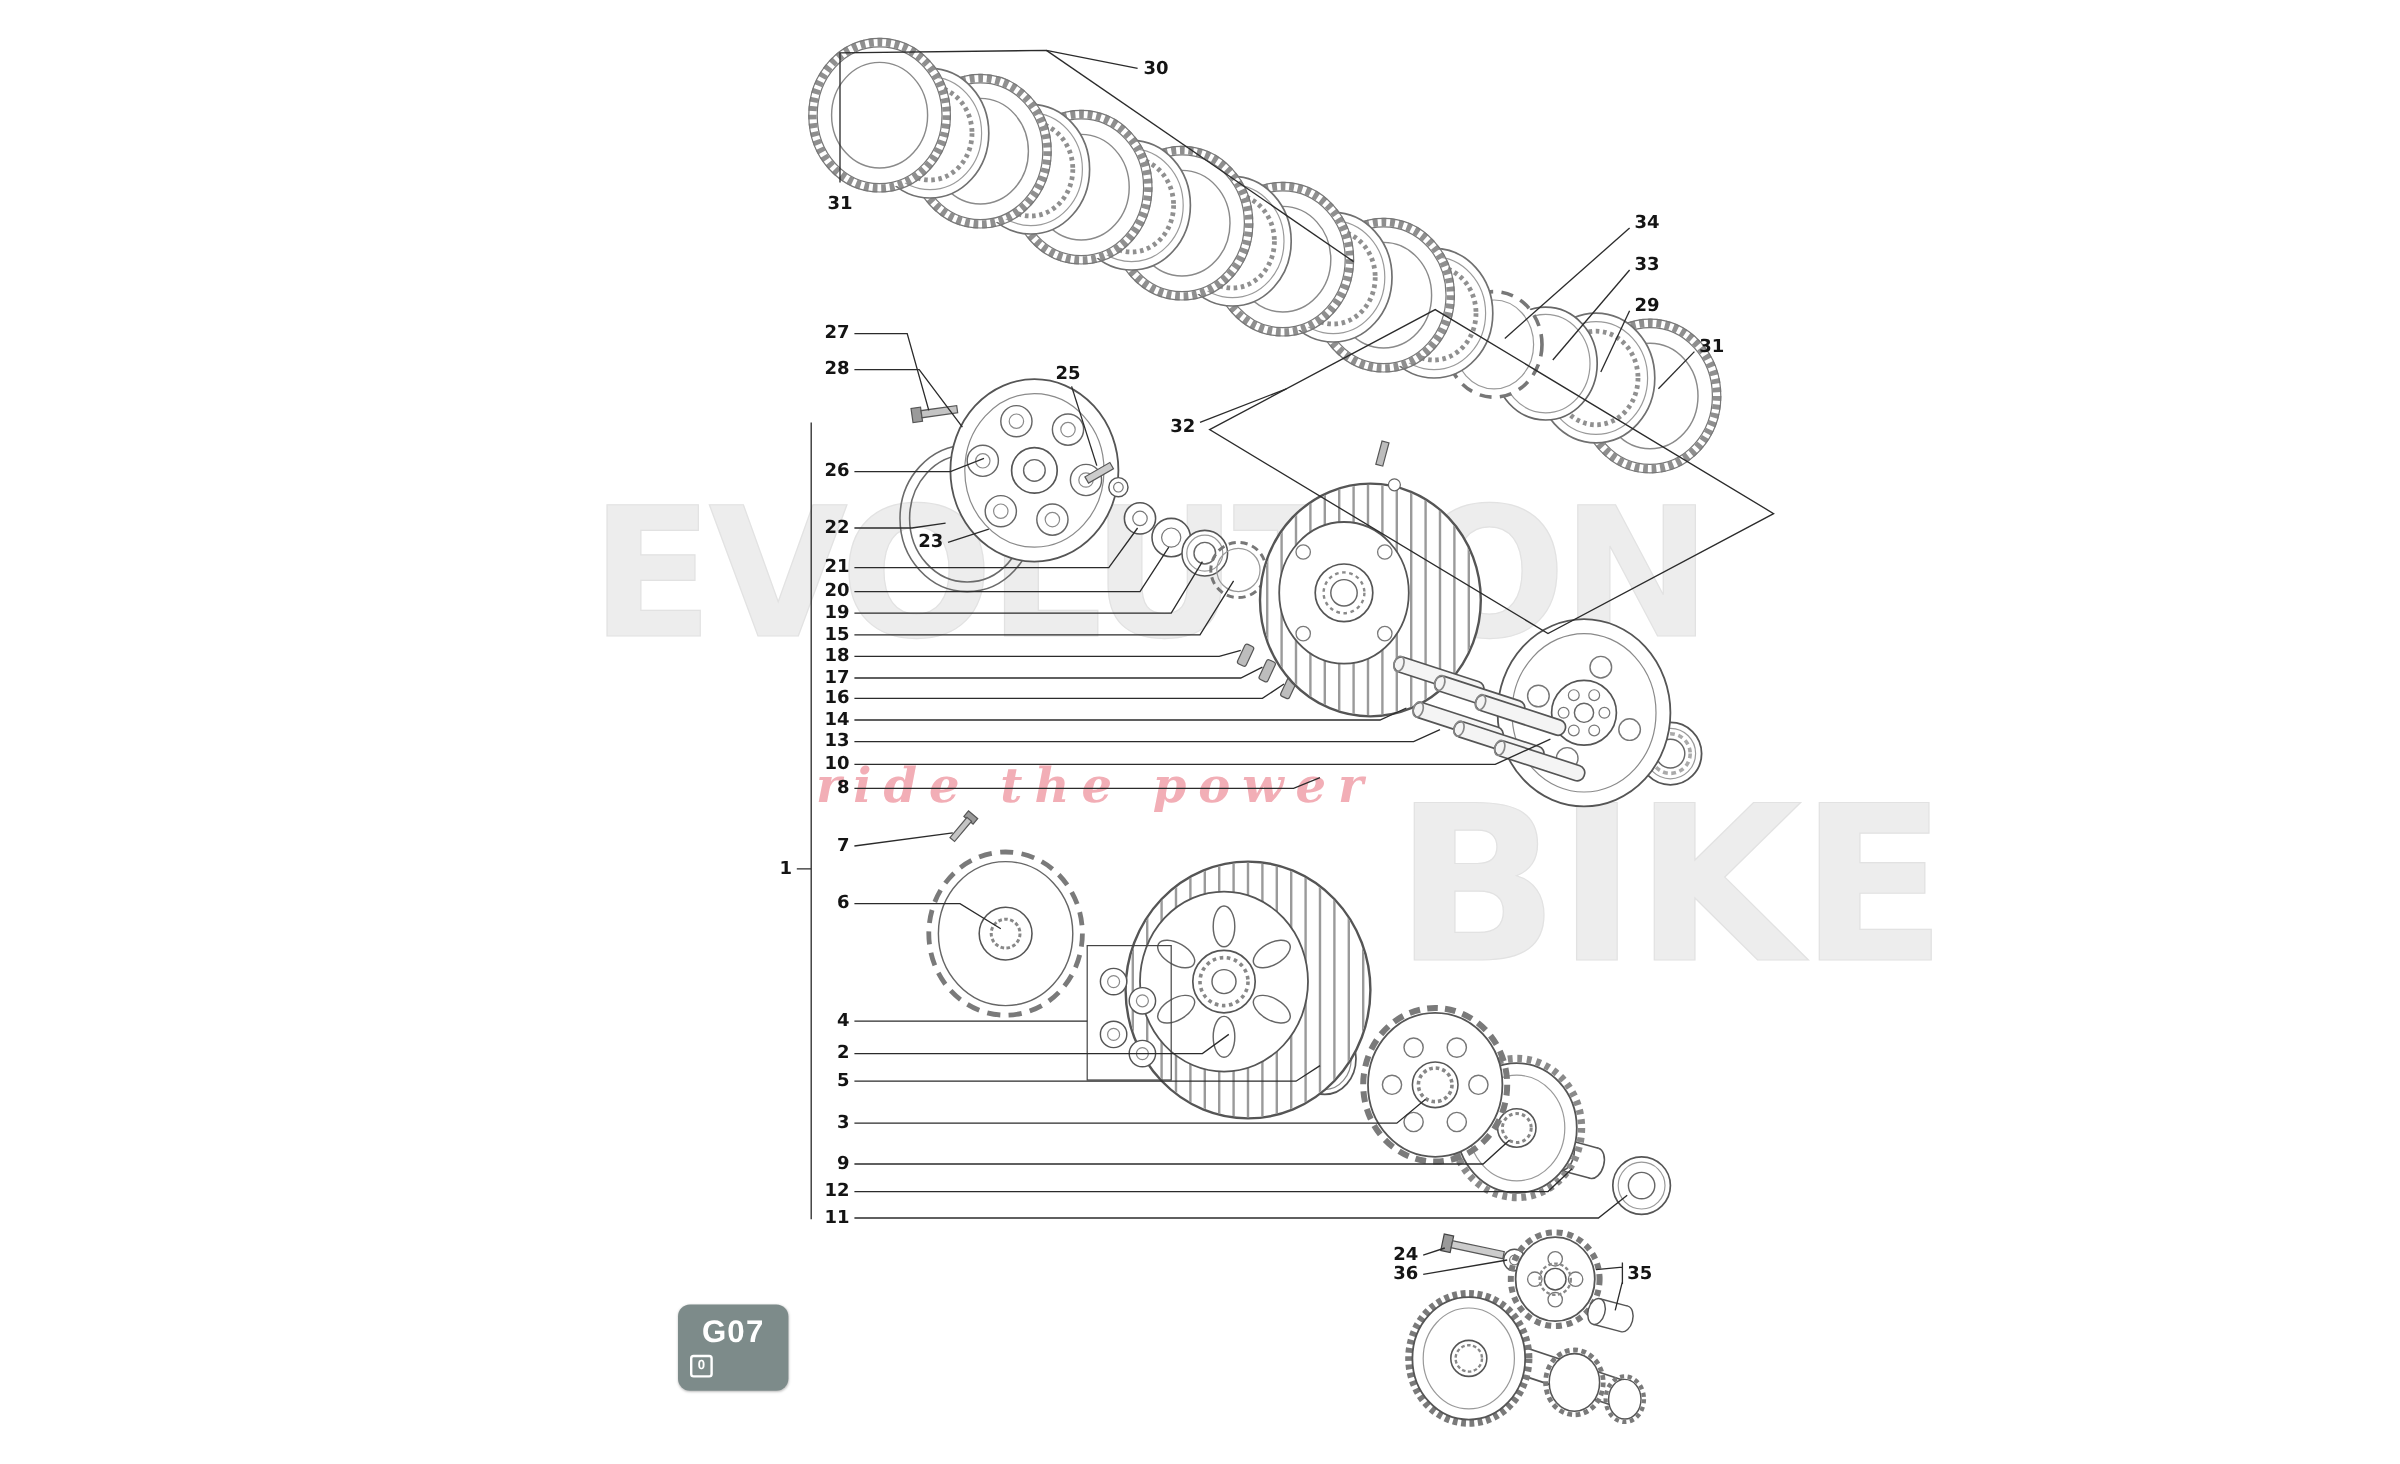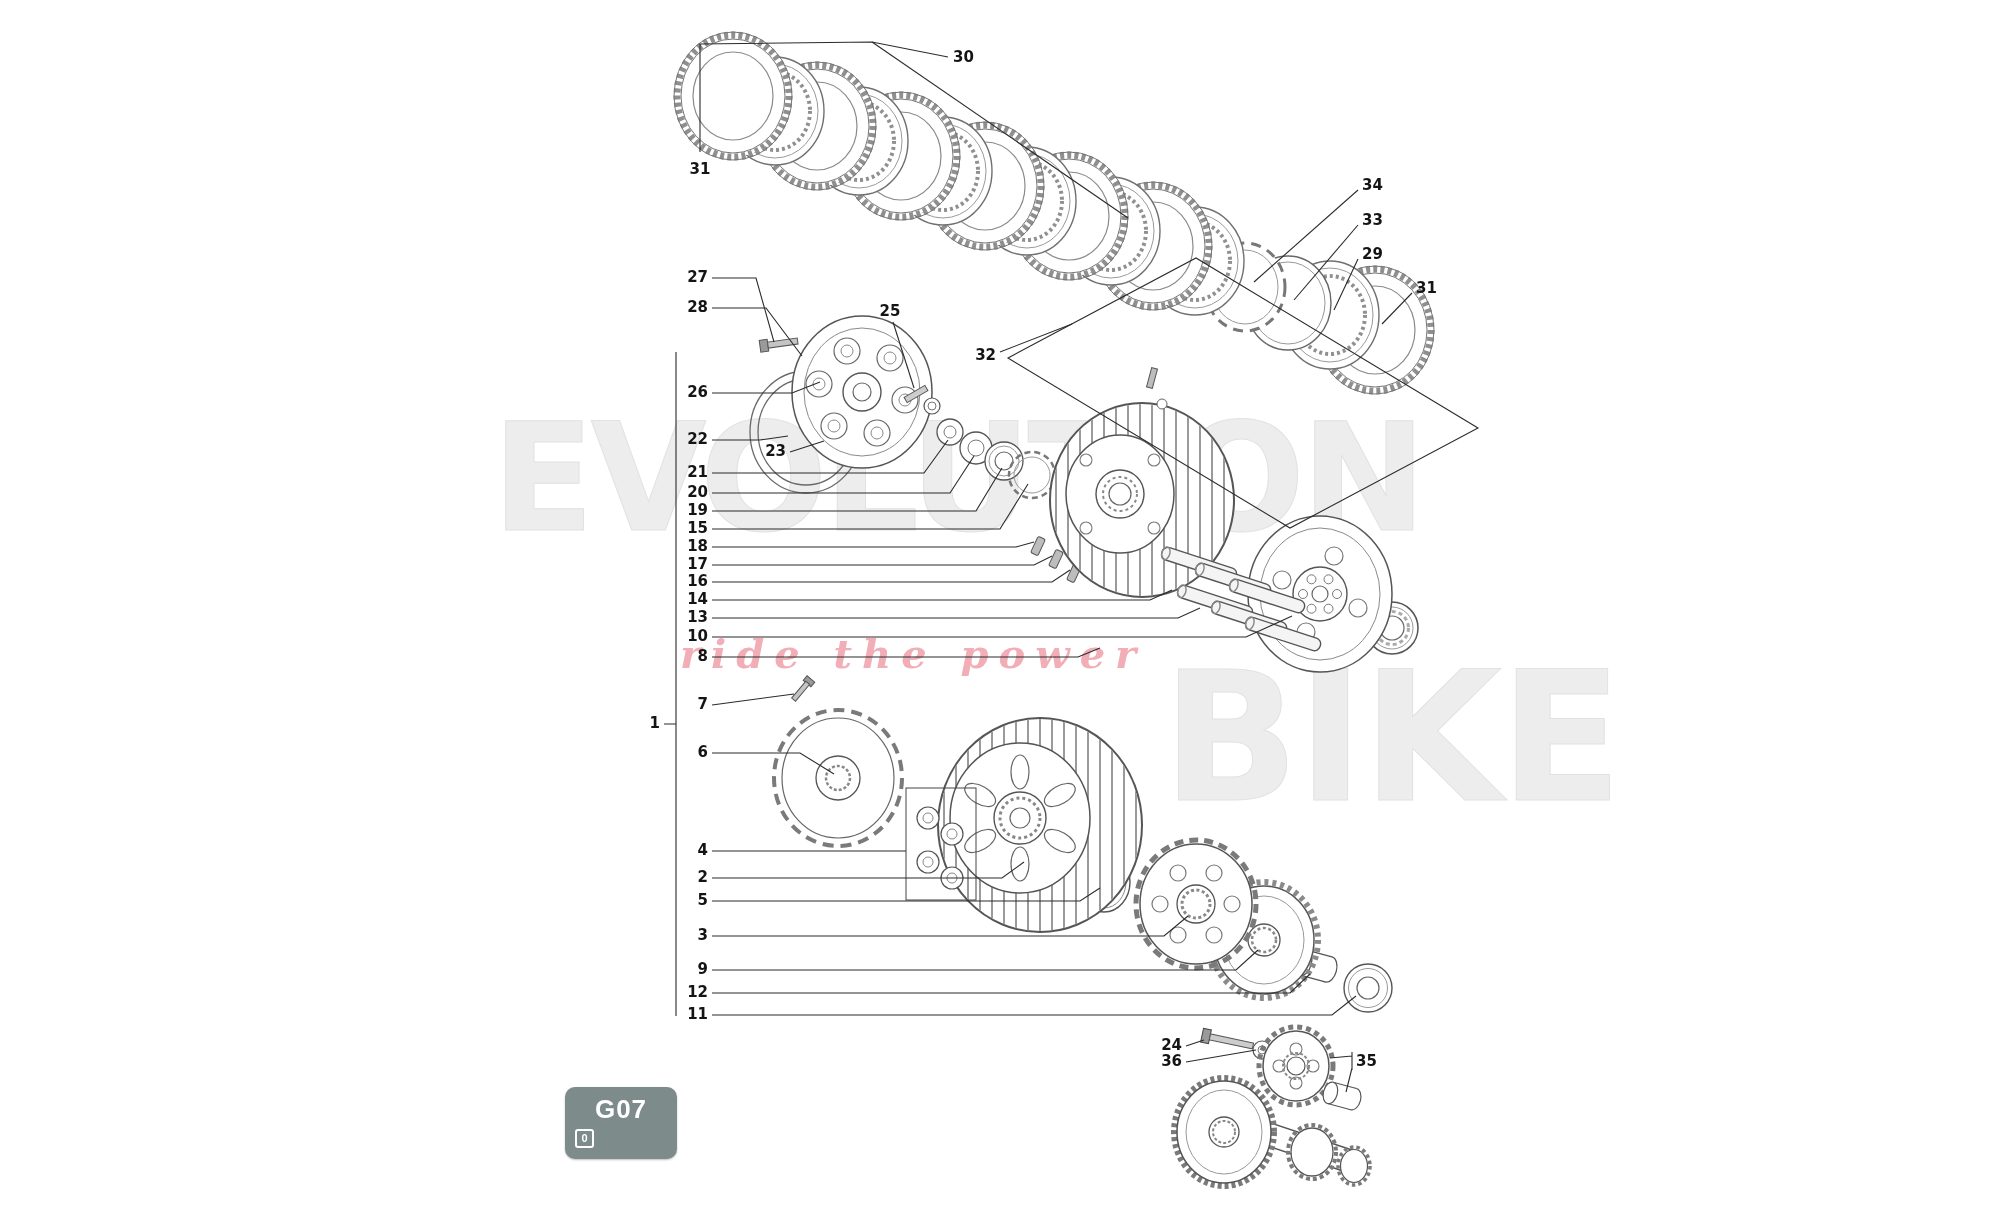--- a/index.html
+++ b/index.html
@@ -9,21 +9,21 @@
     position:relative;overflow:hidden;
   }
   .stage{position:absolute;inset:0}
   svg{position:absolute;left:0;top:0;display:block}
   .callout{font-family:"DejaVu Sans",sans-serif;font-size:15px;font-weight:bold;fill:#141414}
   .leader{fill:none;stroke:#2b2b2b;stroke-width:1.1}
   .construct{fill:none;stroke:#2b2b2b;stroke-width:1.1}
   .wm-main{font-family:"DejaVu Sans",sans-serif;font-weight:bold;stroke:#e2e2e2;stroke-width:1}
   .wm-tag{font-family:"DejaVu Serif",serif;font-style:italic;font-weight:bold}
   .badge{
-    position:absolute;left:565px;top:1087px;width:112px;height:72px;
+    position:absolute;left:565px;top:1087px;width:92px;height:72px;
     background:#7d8b8a;border-radius:10px;box-shadow:0 1px 2px rgba(0,0,0,.25);
   }
   .badge-code{color:#fff;font-weight:bold;font-size:26px;text-align:center;margin-top:7px;letter-spacing:1px}
   .badge-rev{
     width:15px;height:15px;border:2px solid #fff;border-radius:3px;color:#fff;
     font-size:11px;line-height:15px;text-align:center;margin:4px 0 0 10px;font-weight:bold;
   }
 </style>
 </head>
 <body>

